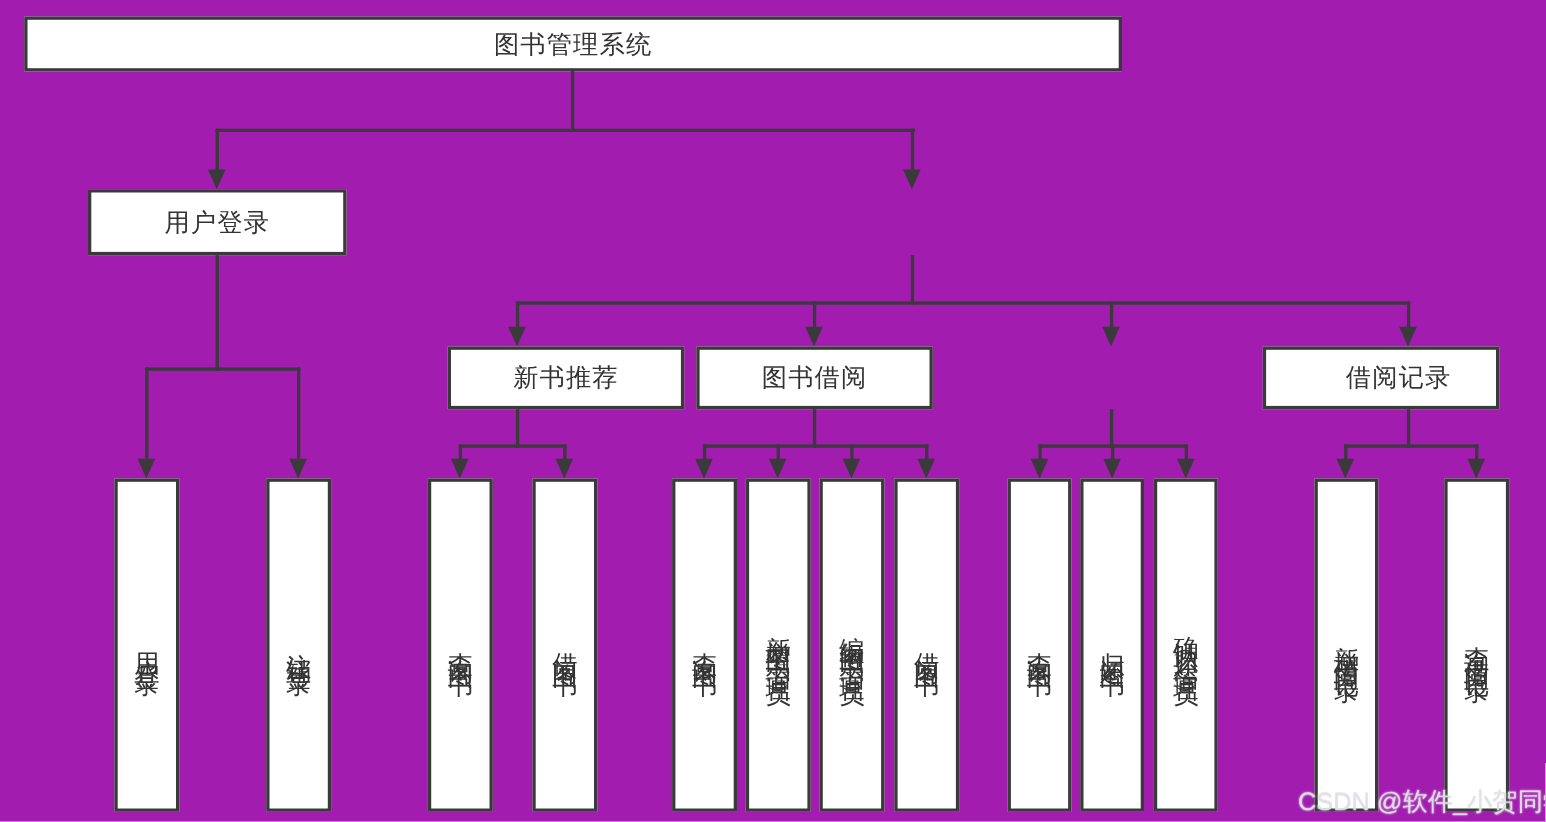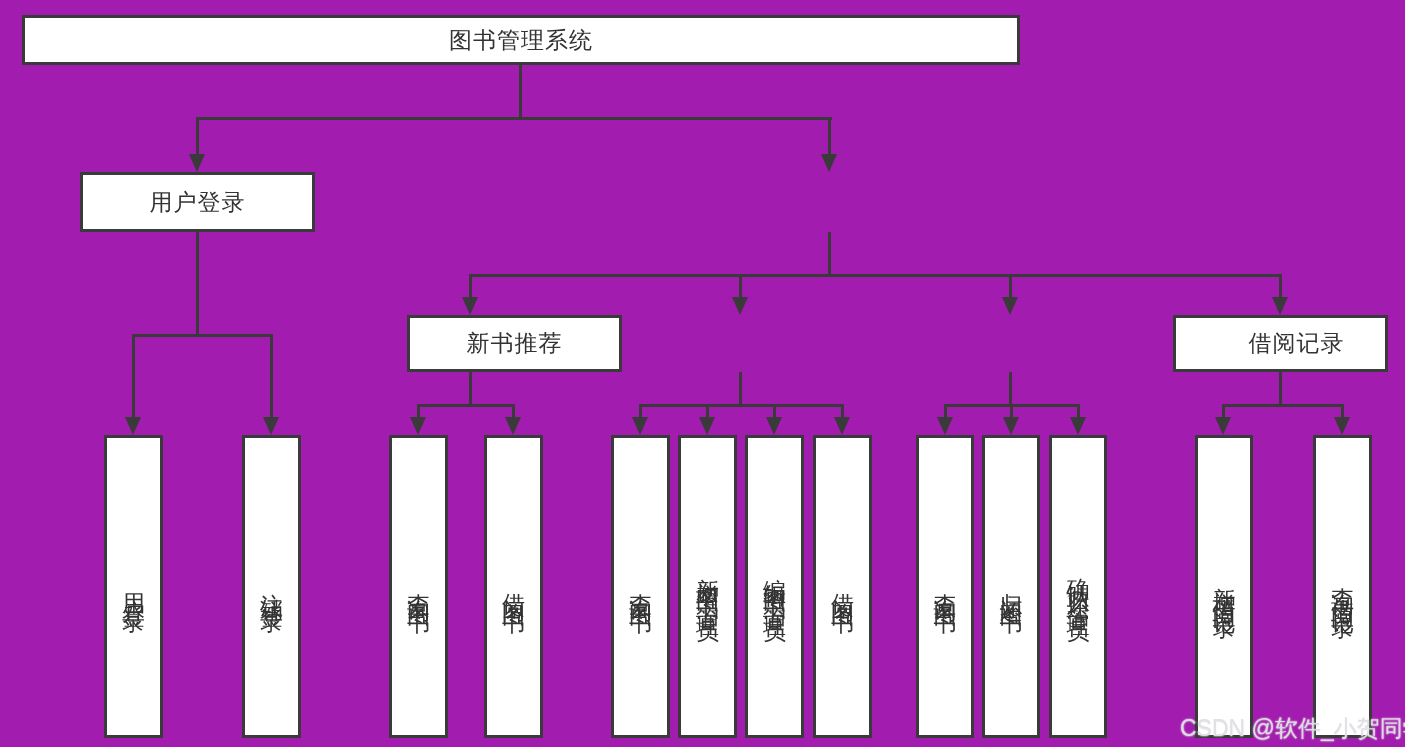--- a/index.html
+++ b/index.html
@@ -91,21 +91,24 @@
   <div class="vline" style="left:739px; top:274px; height:25px;"></div>
   <div class="arrow" style="left:732px; top:297px;"></div>
   <div class="vline" style="left:1009px; top:274px; height:25px;"></div>
   <div class="arrow" style="left:1002px; top:297px;"></div>
   <div class="vline" style="left:1279px; top:274px; height:25px;"></div>
   <div class="arrow" style="left:1272px; top:297px;"></div>
 
   <div class="node" style="left:363px; top:315px; width:215px; height:57px;margin-left:44px;">
     <span>新书推荐</span>
   </div>
-  <div class="node" style="left:1173px; top:315px; width:215px; height:57px;padding-left:32px;">
+  <div class="node" style="left:633px; top:315px; width:215px; height:57px;">
+    <span>图书借阅</span>
+  </div>
+  <div class="node" style="left:1148px; top:315px; width:215px; height:57px;padding-left:32px;">
     <span>借阅记录</span>
   </div>
 
   <div class="vline" style="left:469px; top:372px; height:35px;"></div>
   <div class="hline" style="left:417px; top:404px; width:98px;"></div>
   <div class="vline" style="left:417px; top:404px; height:14px;"></div>
   <div class="arrow" style="left:410px; top:417px;"></div>
   <div class="vline" style="left:512px; top:404px; height:14px;"></div>
   <div class="arrow" style="left:505px; top:417px;"></div>
 

